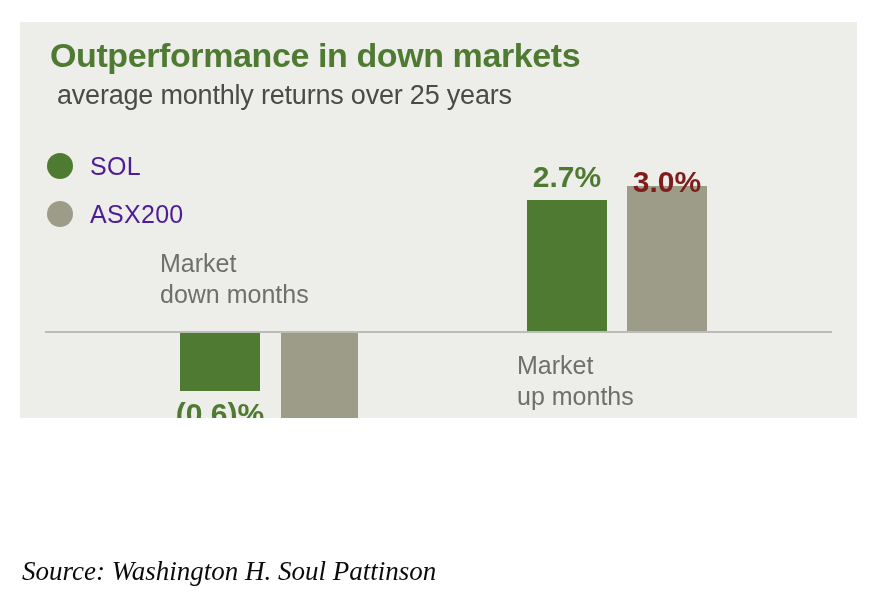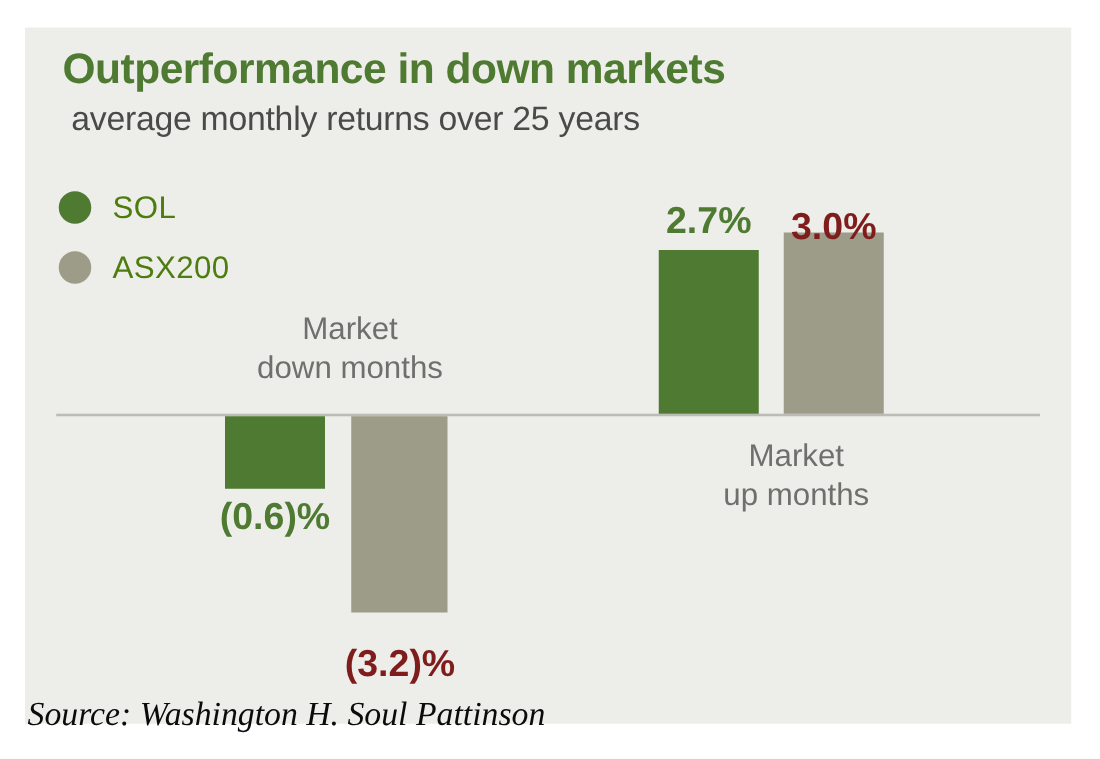--- a/index.html
+++ b/index.html
@@ -14,21 +14,21 @@
     overflow: hidden;
     position: relative;
   }
 
   
   #chart-panel {
     position: absolute;
     left: 20px;
     top: 22px;
     width: 837px;
-    height: 557px;
+    height: 396px;
     background: #edede9;
     overflow: hidden;
   }
 
   
   #chart-title {
     position: absolute;
     left: 30px;
     top: 14px;
     font-size: 34px;
@@ -61,21 +61,21 @@
   }
   .legend-swatch {
     width: 26px;
     height: 26px;
     border-radius: 50%;
     flex: 0 0 auto;
   }
   .legend-label {
     margin-left: 17px;
     font-size: 25px;
-    color: #4d7c0f;
+    color: #4c1d95;
     letter-spacing: 0.3px;
     white-space: nowrap;
   }
 
   
   #plot-area {
     position: absolute;
     left: 0;
     top: 0;
     width: 837px;
@@ -104,21 +104,20 @@
     text-align: center;
   }
   .label-sol { color: #4f7a32; }
   .label-asx { color: #7f1d1d; margin-top: 19px; }
 
   .group-label {
     position: absolute;
     font-size: 25px;
     line-height: 1.22;
     color: #6f6f6d;
-    text-align: center;
     white-space: nowrap;
   }
 
   
   #source-note {
     position: absolute;
     left: 22px;
     top: 556px;
     font-family: "Liberation Serif", serif;
     font-style: italic;

